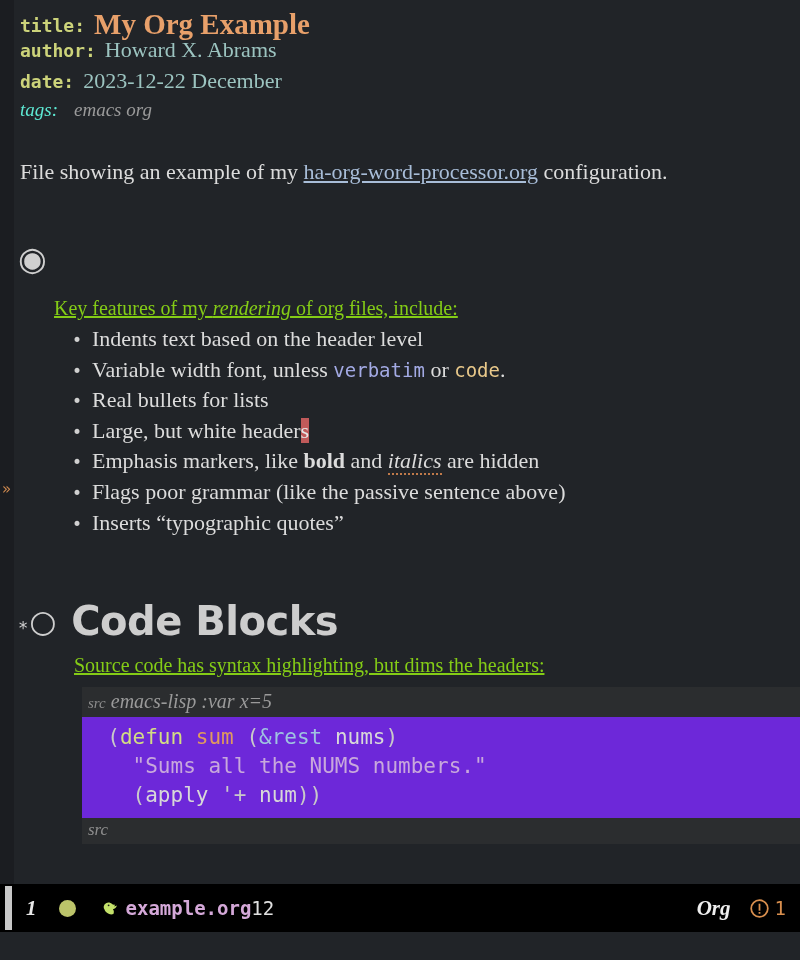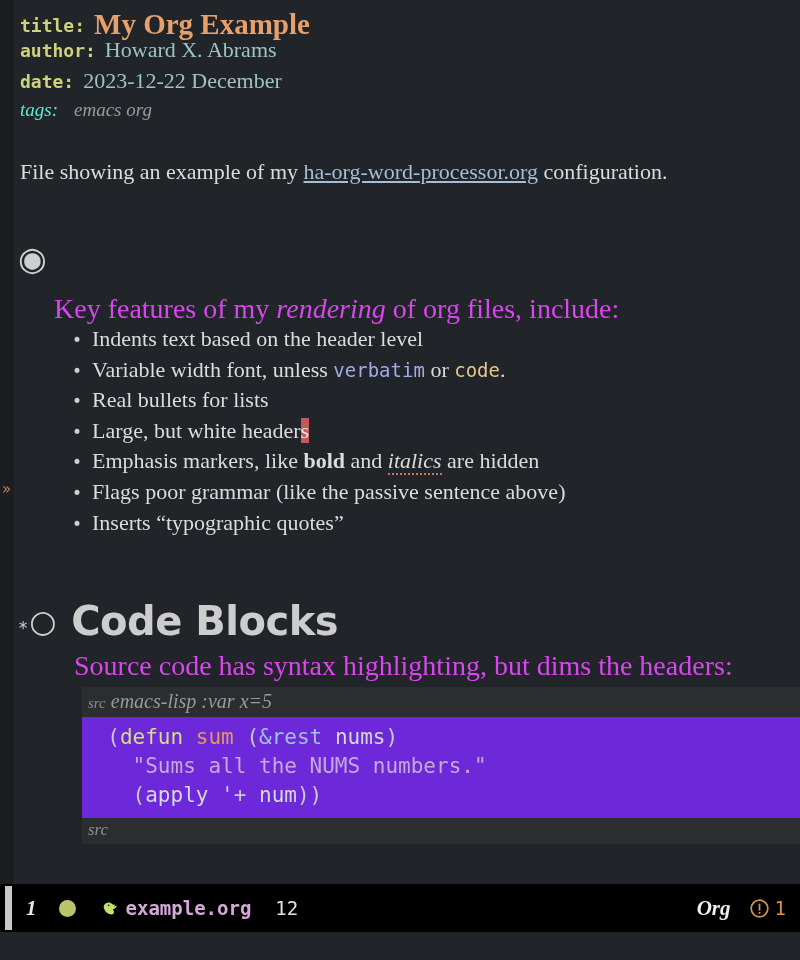--- a/index.html
+++ b/index.html
@@ -157,23 +157,24 @@
     font-size: 40px;
     color: #cdcdcd;
     letter-spacing: -0.5px;
   }
 
   
   .sec1-body { padding-left: 40px; padding-top: 6px; }
   .sec2-body { padding-left: 60px; padding-top: 2px; }
 
   .para {
-    font-size: 28px;
-    color: #d946ef;
+    font-size: 20px;
+    color: #84cc16;
     line-height: 31px;
+    text-decoration: underline;
   }
   ul.orglist {
     list-style: none;
     margin: 0;
     padding: 0 0 0 18px;
   }
   ul.orglist li {
     position: relative;
     font-size: 22px;
     color: #dcdcdc;
@@ -301,21 +302,20 @@
     font-family: "DejaVu Sans Mono", monospace;
     font-weight: bold;
     font-size: 19px;
     color: #d4a8d8;
     margin-left: 2px;
   }
   .ml-col {
     font-family: "DejaVu Sans Mono", monospace;
     font-size: 19px;
     color: #e0e0e0;
-    margin-left: 24px;
   }
   .ml-major {
     font-family: "Liberation Serif", serif;
     font-style: italic;
     font-weight: bold;
     font-size: 21px;
     color: #efefef;
     margin-right: 18px;
   }
   .ml-warn-icon {

